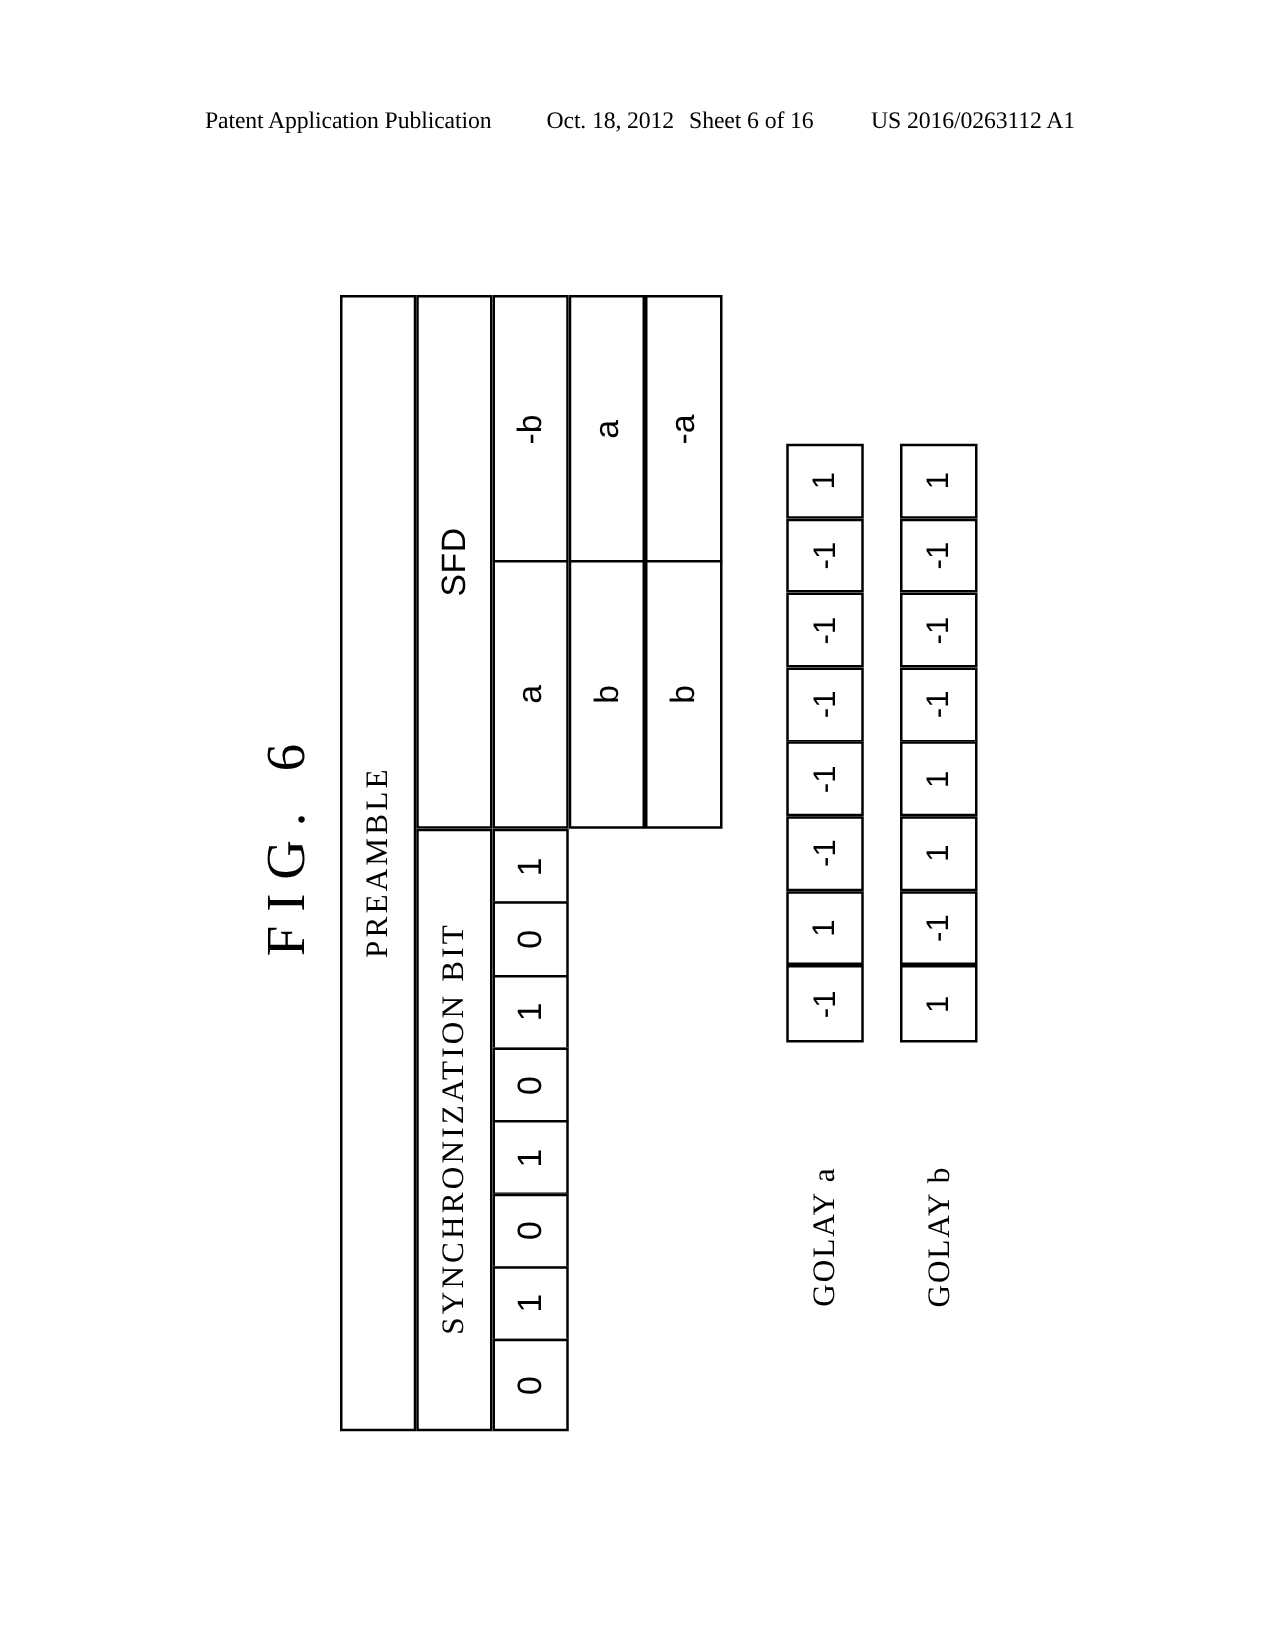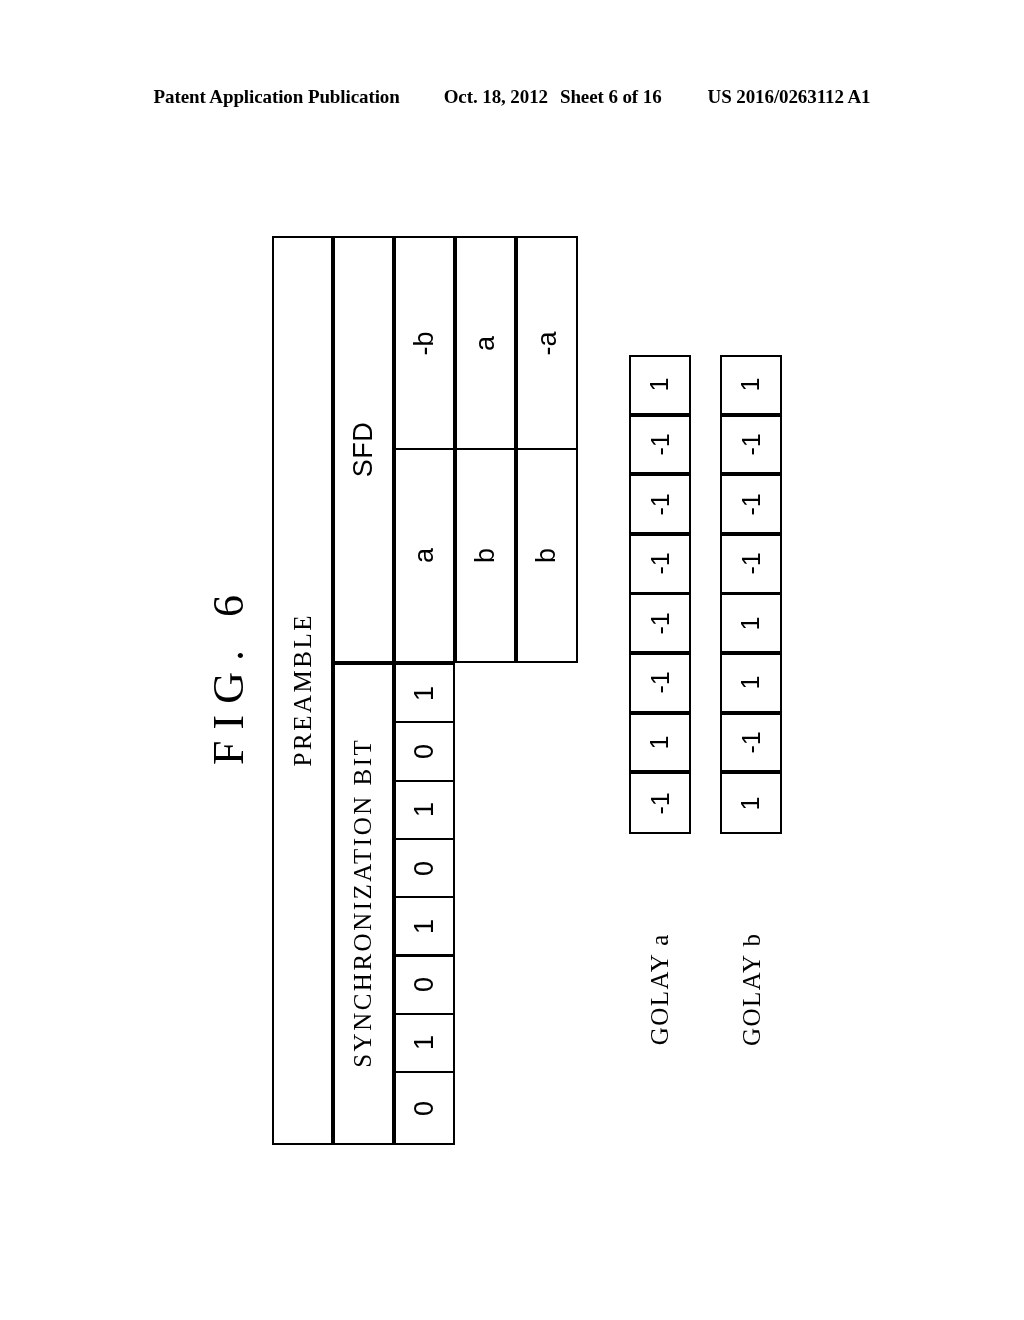--- a/index.html
+++ b/index.html
@@ -19,21 +19,21 @@
   
   .page-header {
     position: absolute;
     left: 0;
     top: 86px;
     width: 1024px;
     display: flex;
     justify-content: center;
     align-items: baseline;
     font-family: "Liberation Serif", serif;
-    font-weight: bold;
+    font-weight: normal;
     font-size: 19px;
     letter-spacing: -0.1px;
     white-space: nowrap;
   }
   .hdr-pub   { margin-right: 44px; }
   .hdr-date  { margin-right: 12px; }
   .hdr-sheet { margin-right: 46px; }
   .hdr-num   { }
 
   

